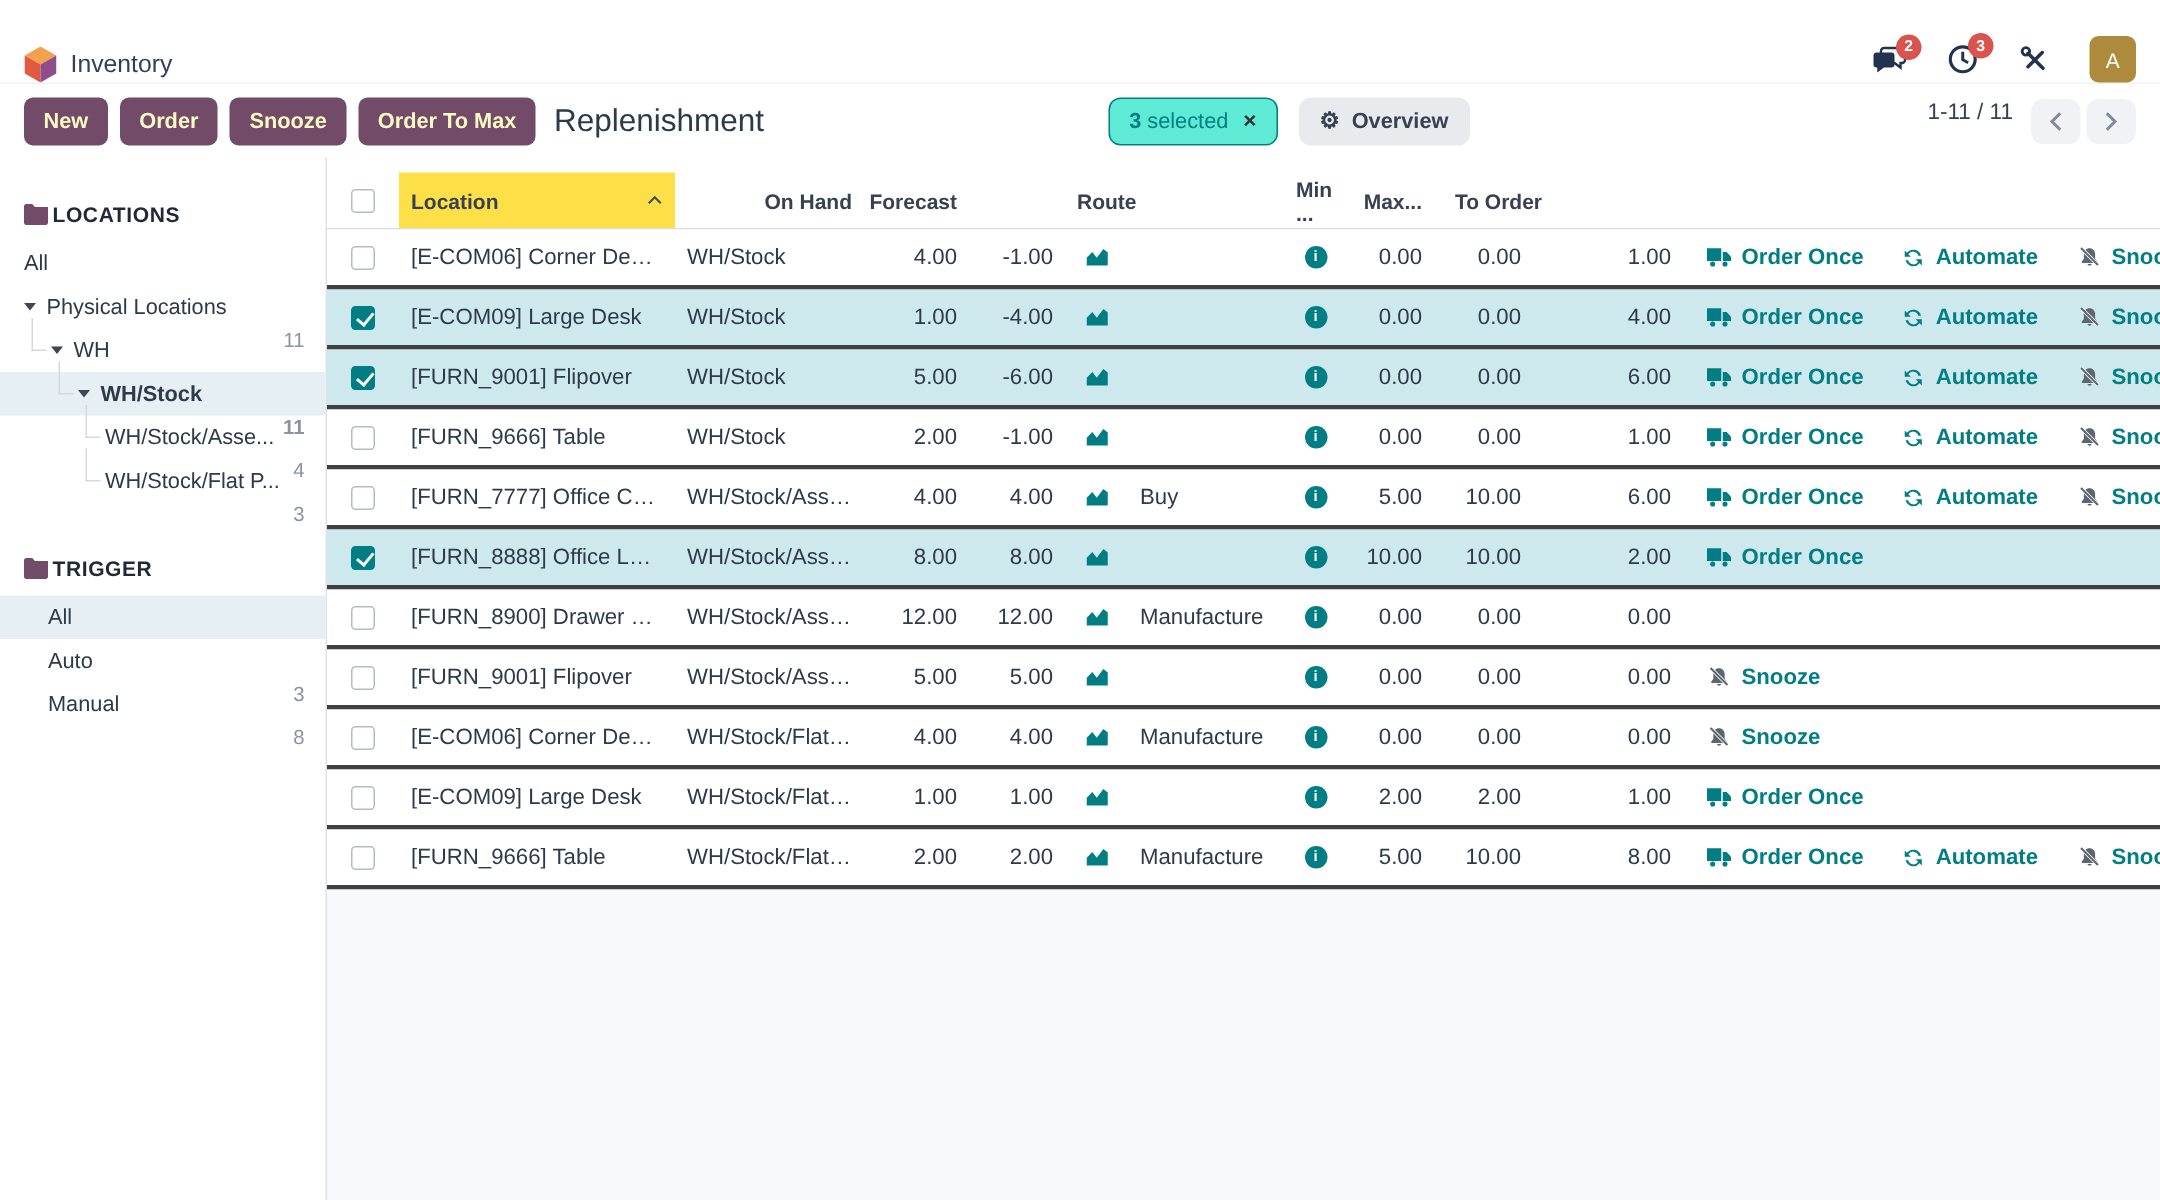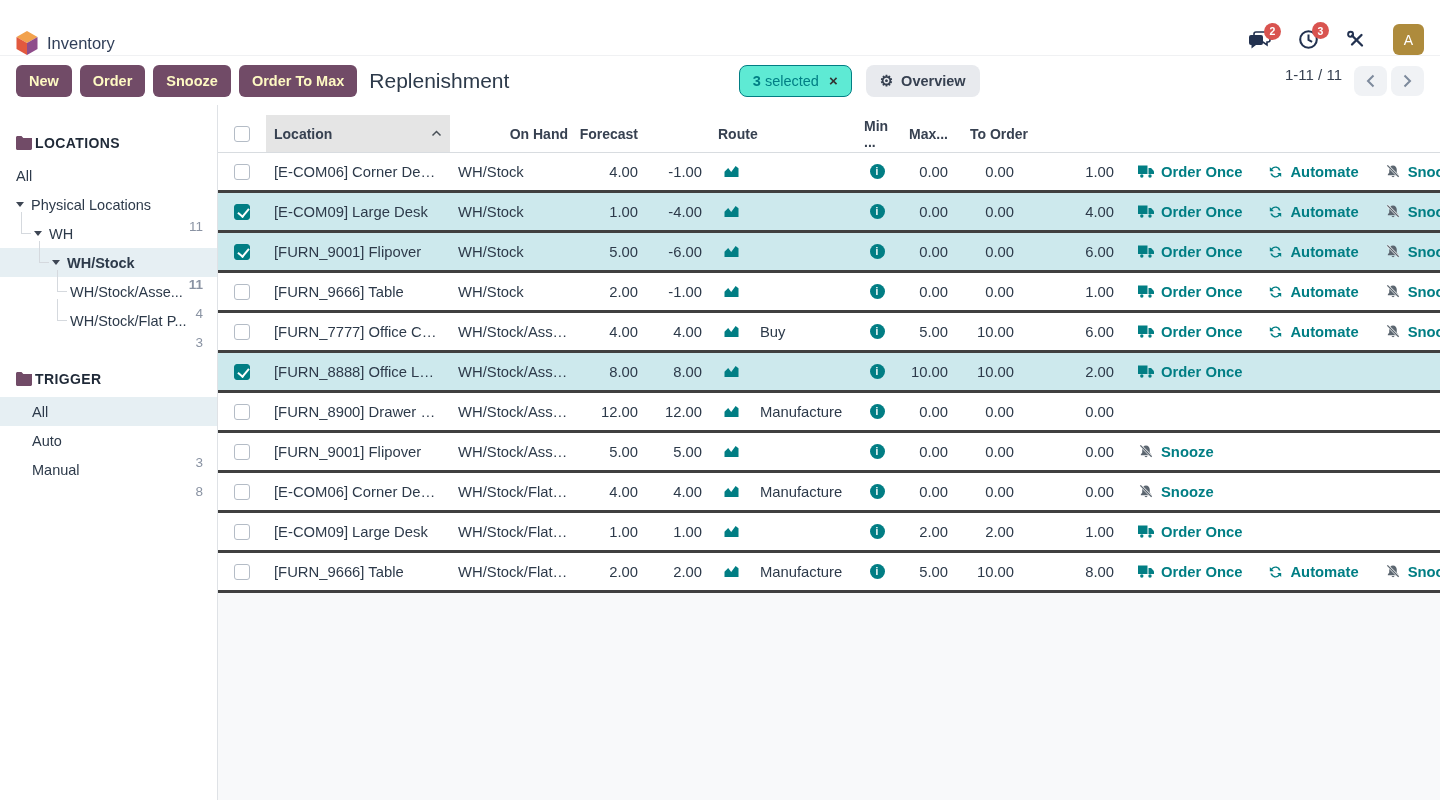--- a/index.html
+++ b/index.html
@@ -57,21 +57,21 @@
   .side-item.treed::before{content:"";position:absolute;left:calc(var(--pl) - 13px);top:-7px;
     width:9px;height:21px;border-left:1px solid #d5d9de;border-bottom:1px solid #d5d9de;}
   .side-item.sel{background:var(--side-sel);}
   .side-item.bold{font-weight:700;}
 
   .main{flex:1;display:flex;flex-direction:column;background:#fff;padding-top:10px;}
   .thead,.trow{display:grid;grid-template-columns:var(--cols);align-items:center;}
   .thead{height:38px;border-bottom:1px solid #d8dce0;font-size:14px;font-weight:700;color:#374151;background:#fff;}
   .th{padding:0 8px;height:100%;display:flex;align-items:center;}
   .th.r{justify-content:flex-end;}
-  .th.sorted{background:#e5e5e5;justify-content:space-between;}
+  .th.sorted{background:#fde047;justify-content:space-between;}
   .trow{height:40px;border-bottom:3px solid #404040;font-size:14.8px;background:#fff;}
   .trow.sel{background:var(--row-sel);}
   .c{padding:0 8px;overflow:hidden;white-space:nowrap;text-overflow:ellipsis;}
   .c.r{text-align:right;}
   .c.pr{padding-right:22px;}
   .c.center{display:flex;justify-content:center;overflow:visible;}
   .cb{display:flex;justify-content:center;}
   .checkbox{width:16px;height:16px;border:1px solid #b4bcc6;border-radius:3px;background:#fff;display:block;}
   .checkbox.checked{background:var(--teal);border-color:var(--teal);position:relative;}
   .checkbox.checked::after{content:"";position:absolute;left:4.5px;top:1.5px;width:5px;height:9px;

